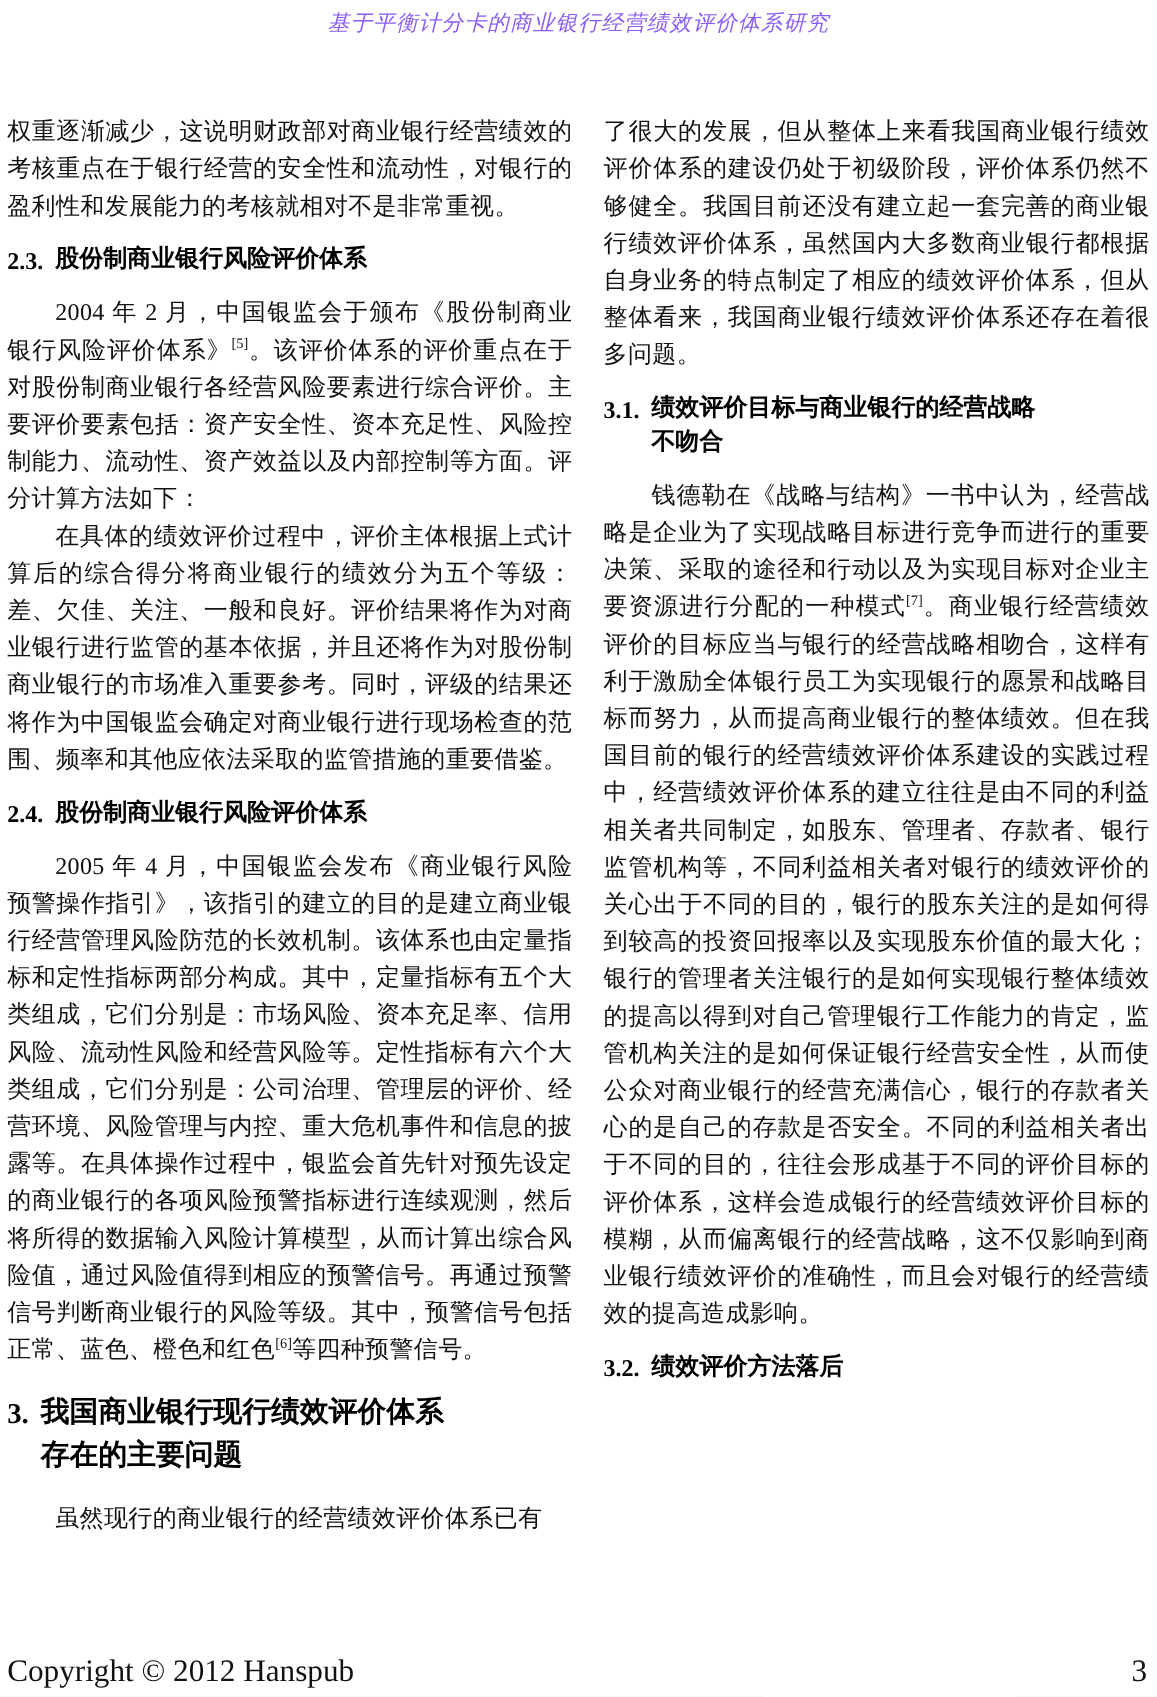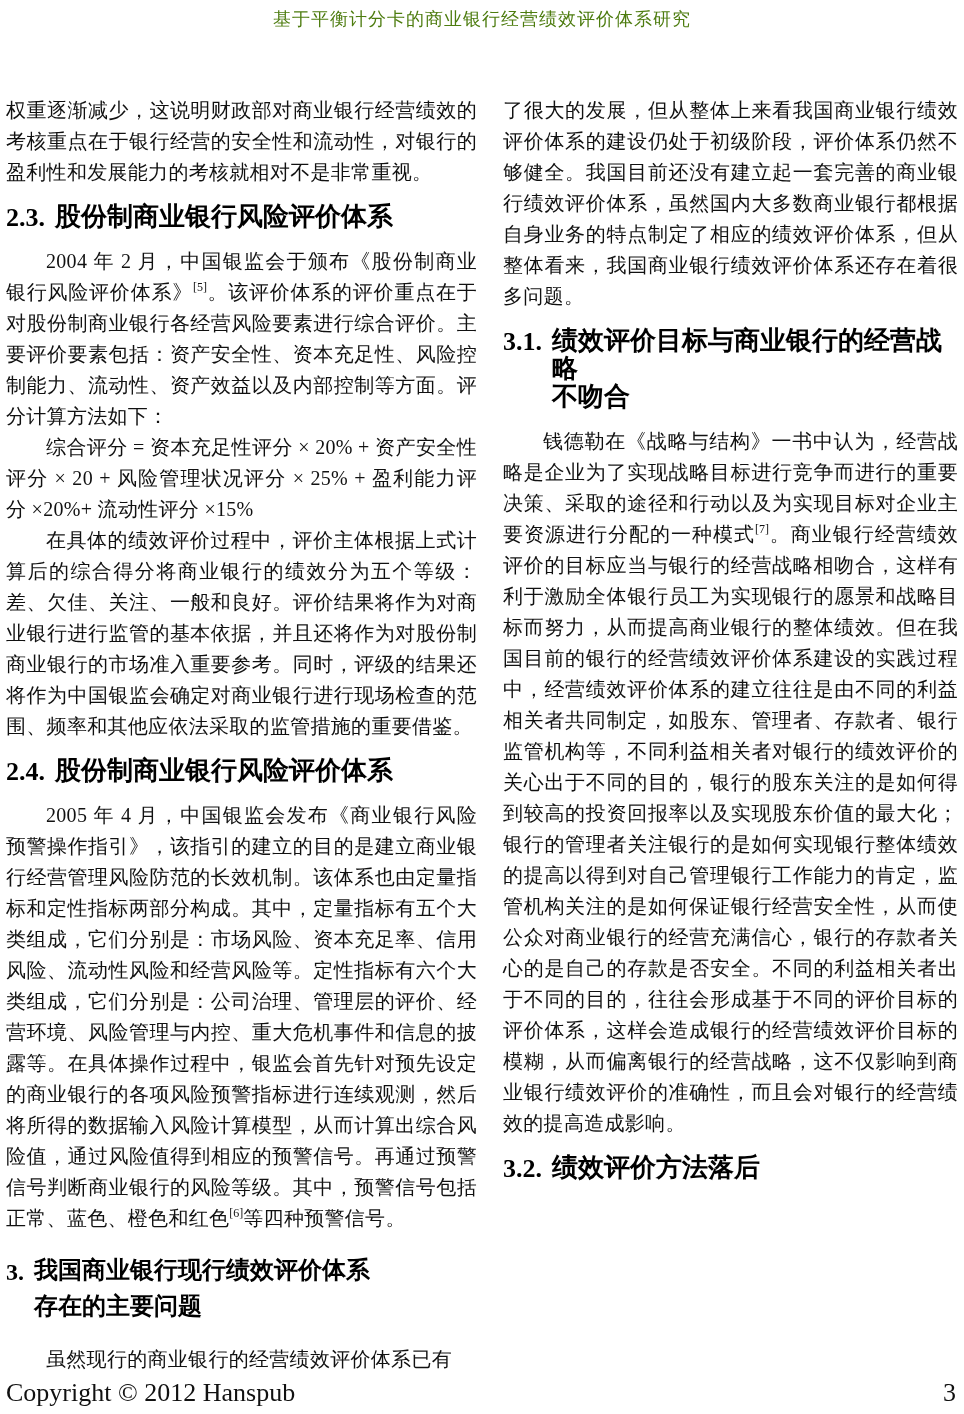--- a/index.html
+++ b/index.html
@@ -11,21 +11,22 @@
     color:#111;
     font-family:"Liberation Serif", serif;
     overflow:hidden;
     box-sizing:border-box;
   }
   .header{
     padding-top:7px;
     text-align:center;
     font-size:18px;
     letter-spacing:1px;
-    color:#4d7c0f;
+    color:#8b5cf6;
+    font-style:italic;
   }
   .columns{
     display:flex;
     gap:26px;
     padding:0 6px;
     margin-top:28px;
     box-sizing:border-box;
   }
   .col{box-sizing:border-box;margin-top:36px;}
   .col-left{width:471px;flex:0 0 471px;}
@@ -54,21 +55,21 @@
   .heading .hnum{
     font-family:"Liberation Serif", serif;
     flex:0 0 auto;
     padding-right:10px;
   }
   .heading .htext{
     font-family:Liberation Mono, monospace;
     flex:1 1 auto;
   }
   .heading.h2{
-    font-size:26px;
+    font-size:20px;
     line-height:28px;
     margin:16px 0 14px 0;
   }
   .heading.h1{
     font-size:24px;
     line-height:36px;
     margin:20px 0 18px 0;
   }
   .footer{
     position:absolute;
@@ -89,21 +90,20 @@
   </div>
 
   <div class="columns">
     <div class="col col-left" id="col-left">
         <p class="para">权重逐渐减少，这说明财政部对商业银行经营绩效的考核重点在于银行经营的安全性和流动性，对银行的盈利性和发展能力的考核就相对不是非常重视。</p>
         <div class="heading h2">
           <span class="hnum">2.3.</span>
           <span class="htext">股份制商业银行风险评价体系</span>
         </div>
         <p class="para indent">2004 年 2 月，中国银监会于颁布《股份制商业银行风险评价体系》<sup class="ref">[5]</sup>。该评价体系的评价重点在于对股份制商业银行各经营风险要素进行综合评价。主要评价要素包括：资产安全性、资本充足性、风险控制能力、流动性、资产效益以及内部控制等方面。评分计算方法如下：</p>
-        <p class="para indent">综合评分 = 资本充足性评分 × 20% + 资产安全性评分 × 20 + 风险管理状况评分 × 25% + 盈利能力评分 ×20%+ 流动性评分 ×15%</p>
         <p class="para indent">在具体的绩效评价过程中，评价主体根据上式计算后的综合得分将商业银行的绩效分为五个等级：差、欠佳、关注、一般和良好。评价结果将作为对商业银行进行监管的基本依据，并且还将作为对股份制商业银行的市场准入重要参考。同时，评级的结果还将作为中国银监会确定对商业银行进行现场检查的范围、频率和其他应依法采取的监管措施的重要借鉴。</p>
         <div class="heading h2">
           <span class="hnum">2.4.</span>
           <span class="htext">股份制商业银行风险评价体系</span>
         </div>
         <p class="para indent">2005 年 4 月，中国银监会发布《商业银行风险预警操作指引》，该指引的建立的目的是建立商业银行经营管理风险防范的长效机制。该体系也由定量指标和定性指标两部分构成。其中，定量指标有五个大类组成，它们分别是：市场风险、资本充足率、信用风险、流动性风险和经营风险等。定性指标有六个大类组成，它们分别是：公司治理、管理层的评价、经营环境、风险管理与内控、重大危机事件和信息的披露等。在具体操作过程中，银监会首先针对预先设定的商业银行的各项风险预警指标进行连续观测，然后将所得的数据输入风险计算模型，从而计算出综合风险值，通过风险值得到相应的预警信号。再通过预警信号判断商业银行的风险等级。其中，预警信号包括正常、蓝色、橙色和红色<sup class="ref">[6]</sup>等四种预警信号。</p>
         <div class="heading h1">
           <span class="hnum">3.</span>
           <span class="htext">我国商业银行现行绩效评价体系<br>存在的主要问题</span>
         </div>

